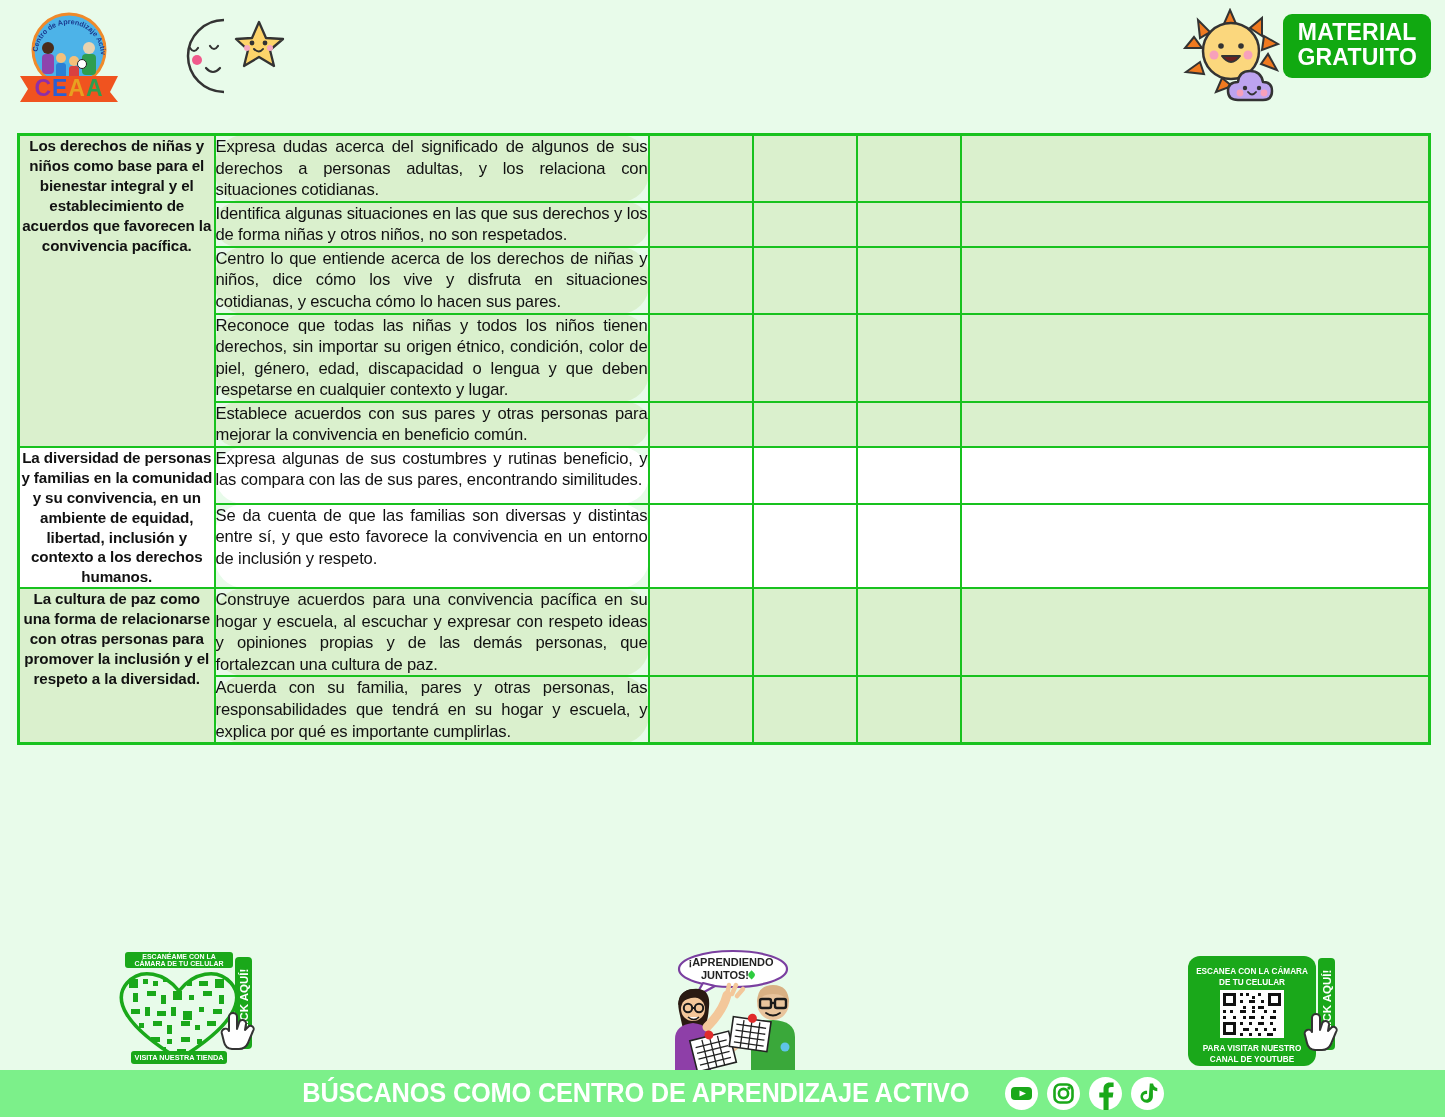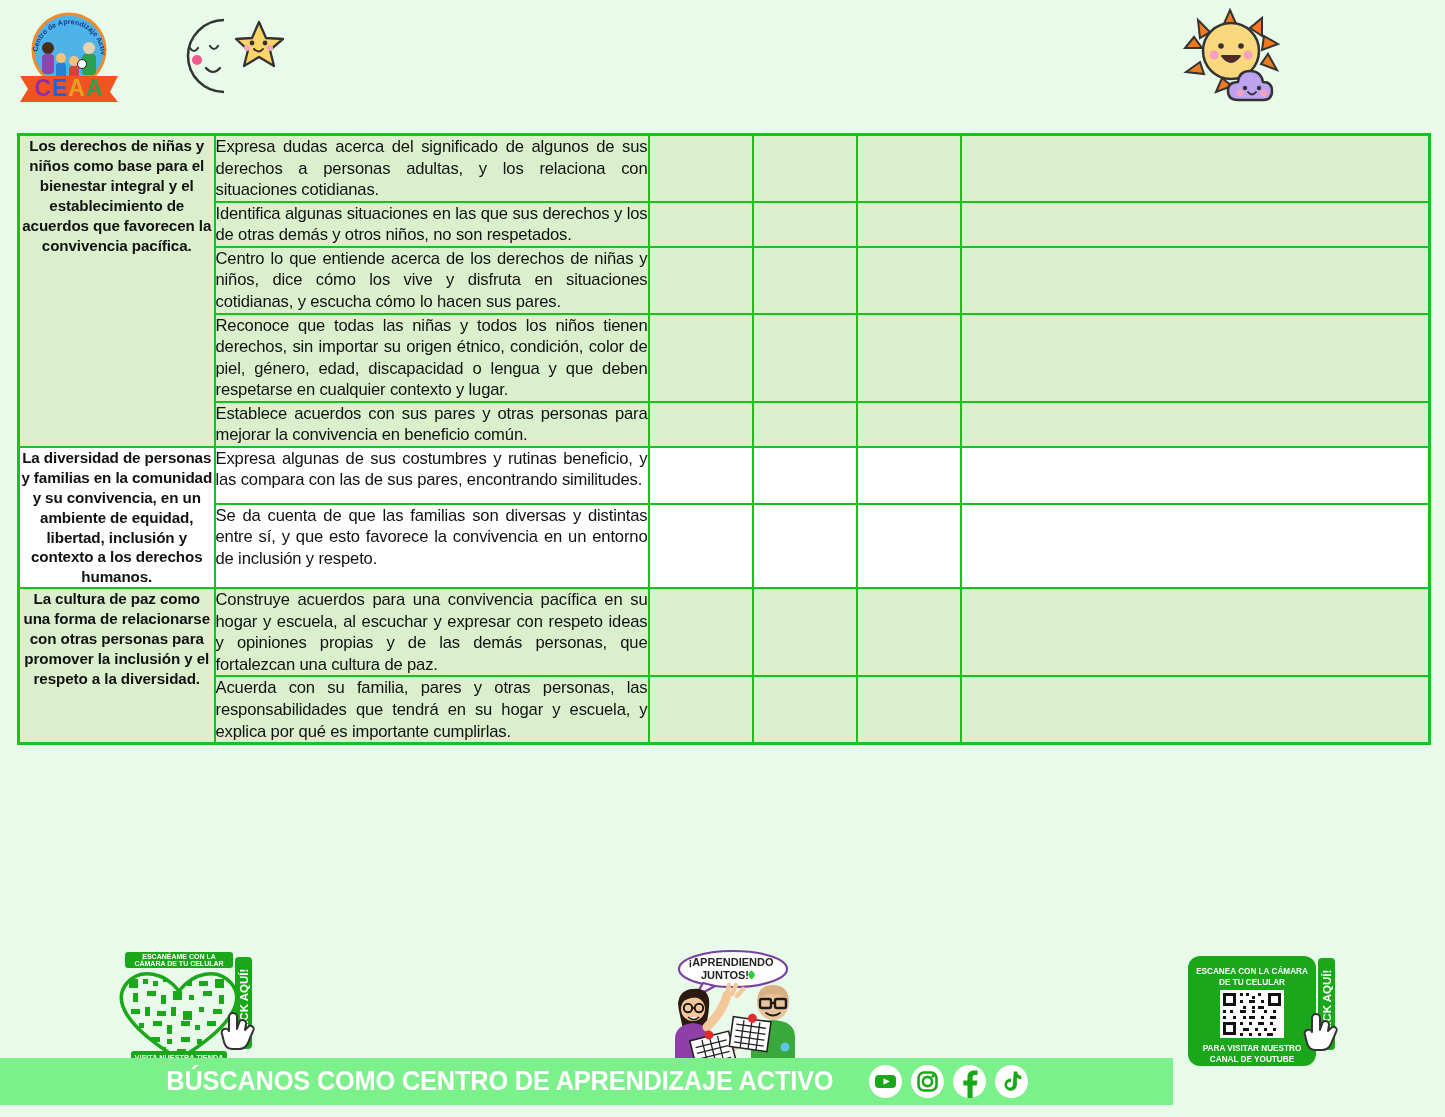--- a/index.html
+++ b/index.html
@@ -119,20 +119,21 @@
     line-height: 1.31;
     letter-spacing: -0.1px;
   }
   td.pda {
     padding: 7px 9px 7px 10px;
     font-size: 16.6px;
     line-height: 1.30;
     text-align: justify;
     text-justify: inter-word;
     letter-spacing: -0.15px;
+    border-radius: 29px;
   }
   td.mark { }
 
   .bg-green td, td.bg-green { background: #daf0cd; }
   .bg-white td, td.bg-white { background: #ffffff; }
 
   
   .bottom-strip {
     position: absolute;
     left: 0; top: 947px;
@@ -151,22 +152,22 @@
   }
   .center-illo {
     position: absolute;
     left: 645px; top: 0px;
     width: 176px; height: 124px;
   }
 
   
   .footer {
     position: absolute;
-    left: 0; bottom: 12px;
-    width: 1173px; height: 47px;
+    left: 0; bottom: 0;
+    width: 1445px; height: 47px;
     background: #7cf08a;
     display: flex;
     align-items: center;
     justify-content: center;
     gap: 14px;
   }
   .footer-text {
     color: #ffffff;
     font-size: 27px;
     font-weight: 800;
@@ -251,20 +252,24 @@
         <path d="M56 92 q-10 0 -10 -9 q0 -9 10 -9 q1 -11 12 -11 q11 0 13 11 q9 0 9 9 q0 9 -9 9 Z" fill="#bda3ef" stroke="#333" stroke-width="2.5" stroke-linejoin="round"></path>
         <circle cx="63" cy="80" r="2.2" fill="#333"></circle>
           <circle cx="77" cy="80" r="2.2" fill="#333"></circle>
         <circle cx="58" cy="85" r="3.4" fill="#f7a0bb"></circle>
           <circle cx="82" cy="85" r="3.4" fill="#f7a0bb"></circle>
         <path d="M66 84 q4 5 8 0" fill="none" stroke="#333" stroke-width="1.9" stroke-linecap="round"></path>
       </g>
     </svg>
   </div>
 
+  <div class="badge-gratuito">
+    <span>MATERIAL</span>
+    <span>GRATUITO</span>
+  </div>
 </div>
 
 <div class="table-wrap">
   <table class="pda">
     <colgroup>
       <col class="c-theme">
         <col class="c-pda">
         <col class="c-m1">
         <col class="c-m2">
         <col class="c-m3">
@@ -273,21 +278,21 @@
     <tbody id="tbody">
         <tr class="bg-green">
           <td class="theme bg-green" rowspan="5">Los derechos de niñas y niños como base para el bienestar integral y el establecimiento de acuerdos que favorecen la convivencia pacífica.</td>
           <td class="pda bg-green">Expresa dudas acerca del significado de algunos de sus derechos a personas adultas, y los relaciona con situaciones cotidianas.</td>
           <td class="mark bg-green"></td>
           <td class="mark bg-green"></td>
           <td class="mark bg-green"></td>
           <td class="mark bg-green"></td>
         </tr>
         <tr class="bg-green">
-          <td class="pda bg-green">Identifica algunas situaciones en las que sus derechos y los de otras demás y otros niños, no son respetados.</td>
+          <td class="pda bg-green">Identifica algunas situaciones en las que sus derechos y los de forma niñas y otros niños, no son respetados.</td>
           <td class="mark bg-green"></td>
           <td class="mark bg-green"></td>
           <td class="mark bg-green"></td>
           <td class="mark bg-green"></td>
         </tr>
         <tr class="bg-green">
           <td class="pda bg-green">Centro lo que entiende acerca de los derechos de niñas y niños, dice cómo los vive y disfruta en situaciones cotidianas, y escucha cómo lo hacen sus pares.</td>
           <td class="mark bg-green"></td>
           <td class="mark bg-green"></td>
           <td class="mark bg-green"></td>

